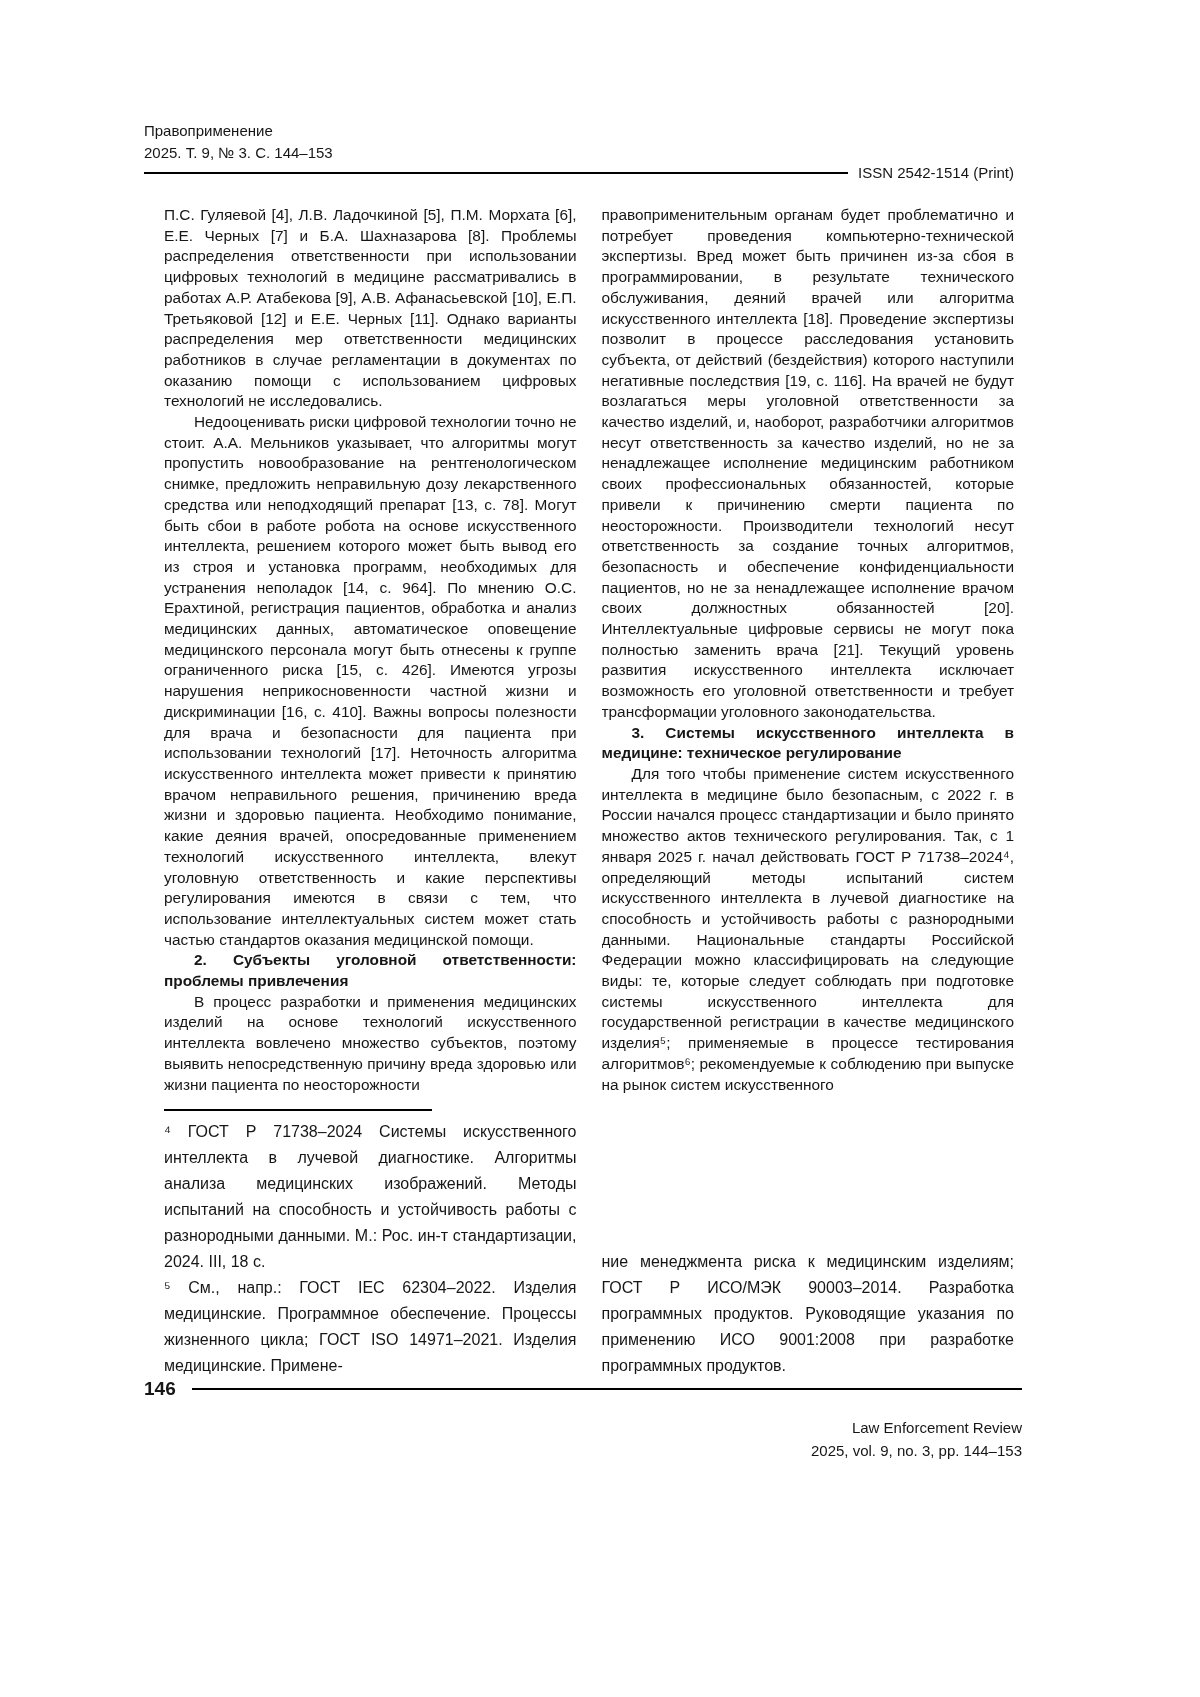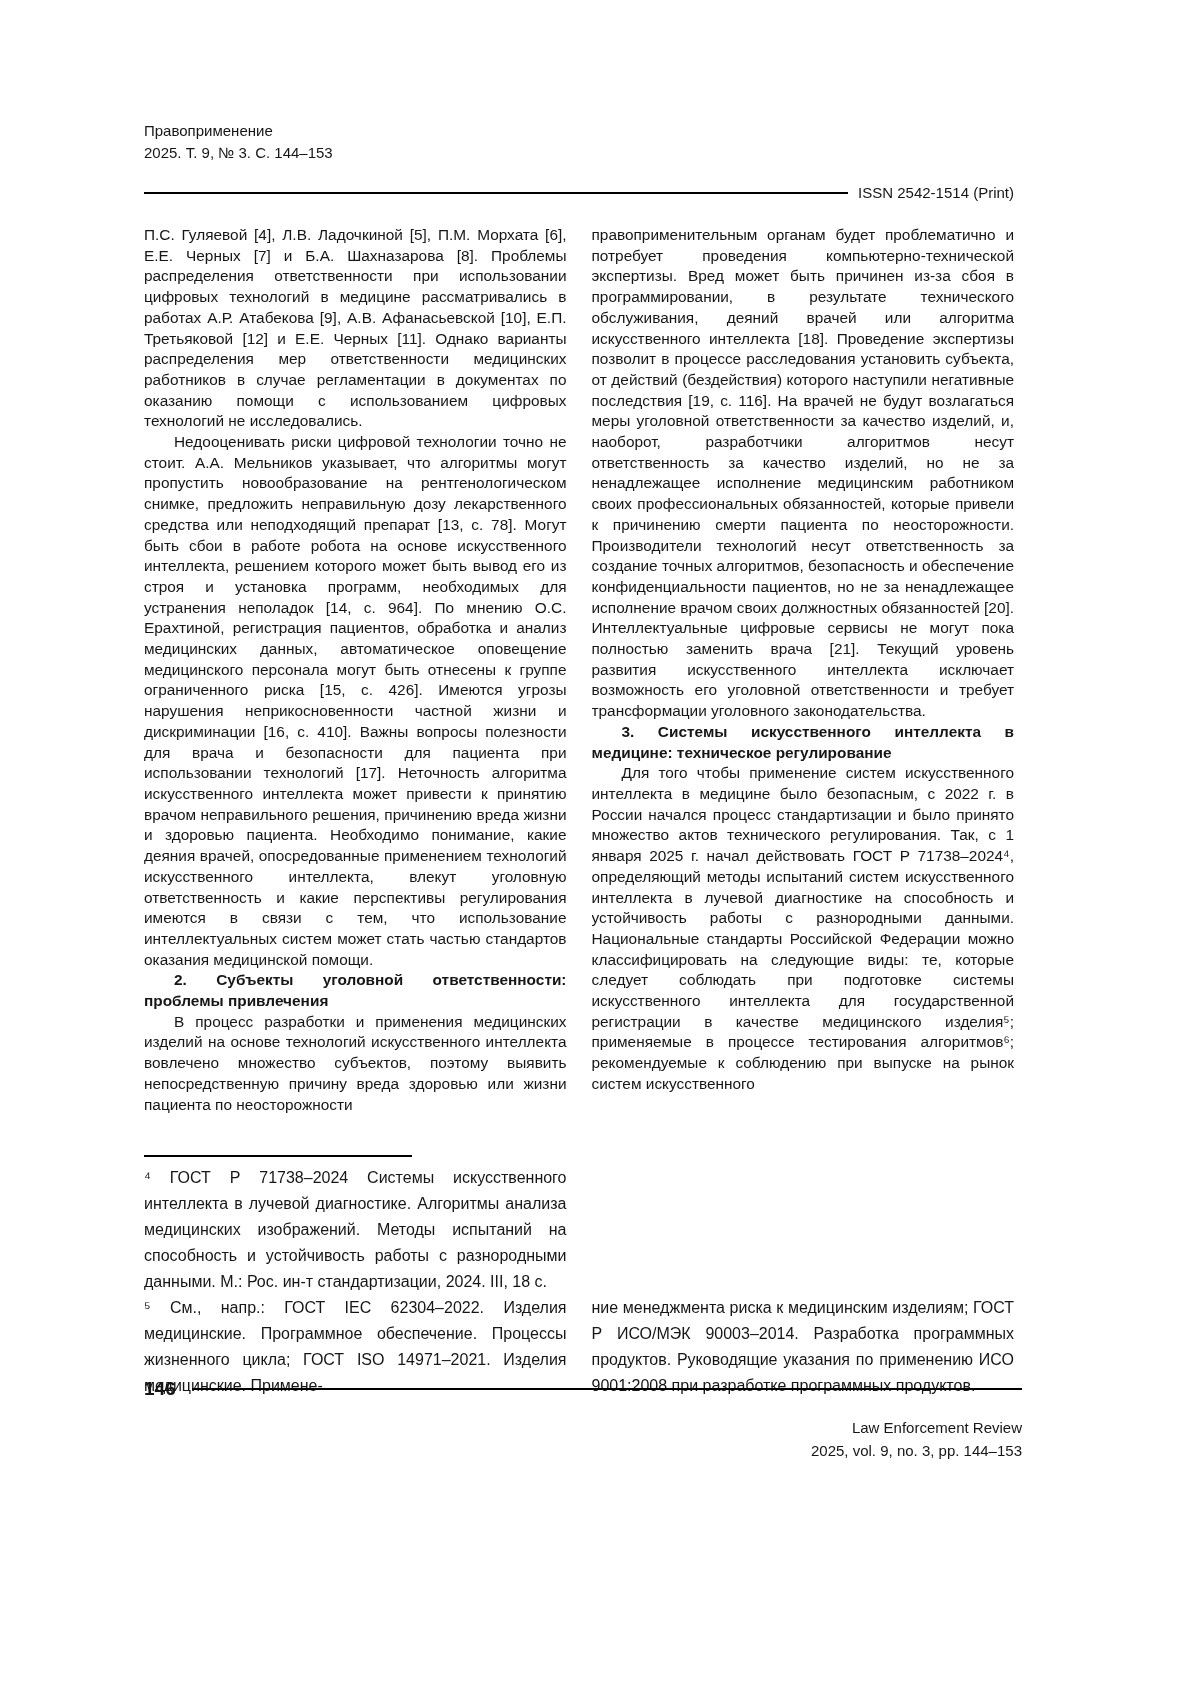--- a/index.html
+++ b/index.html
@@ -12,30 +12,31 @@
     overflow: hidden;
   }
   .page {
     position: relative;
     width: 1200px;
     height: 1697px;
     padding: 120px 186px 0 144px;
   }
   
   .header-meta { font-size: 15px; line-height: 22px; }
-  .header-rule-row { display: flex; align-items: center; margin-top: 20px; }
+  .header-rule-row { display: flex; align-items: center; margin-top: 0; }
   .header-rule { flex: 1 1 auto; height: 2px; background: #000; margin-right: 10px; }
   .issn { font-size: 15px; white-space: nowrap; }
   
   .content {
     display: flex;
     gap: 25px;
     margin-top: 24px;
     height: 1174px;
     overflow: hidden;
+    margin-left: 20px;
   }
   .column {
     flex: 1 1 0;
     display: flex;
     flex-direction: column;
     overflow: hidden;
   }
   .body-p {
     font-size: 15.4px;
     line-height: 20.7px;

